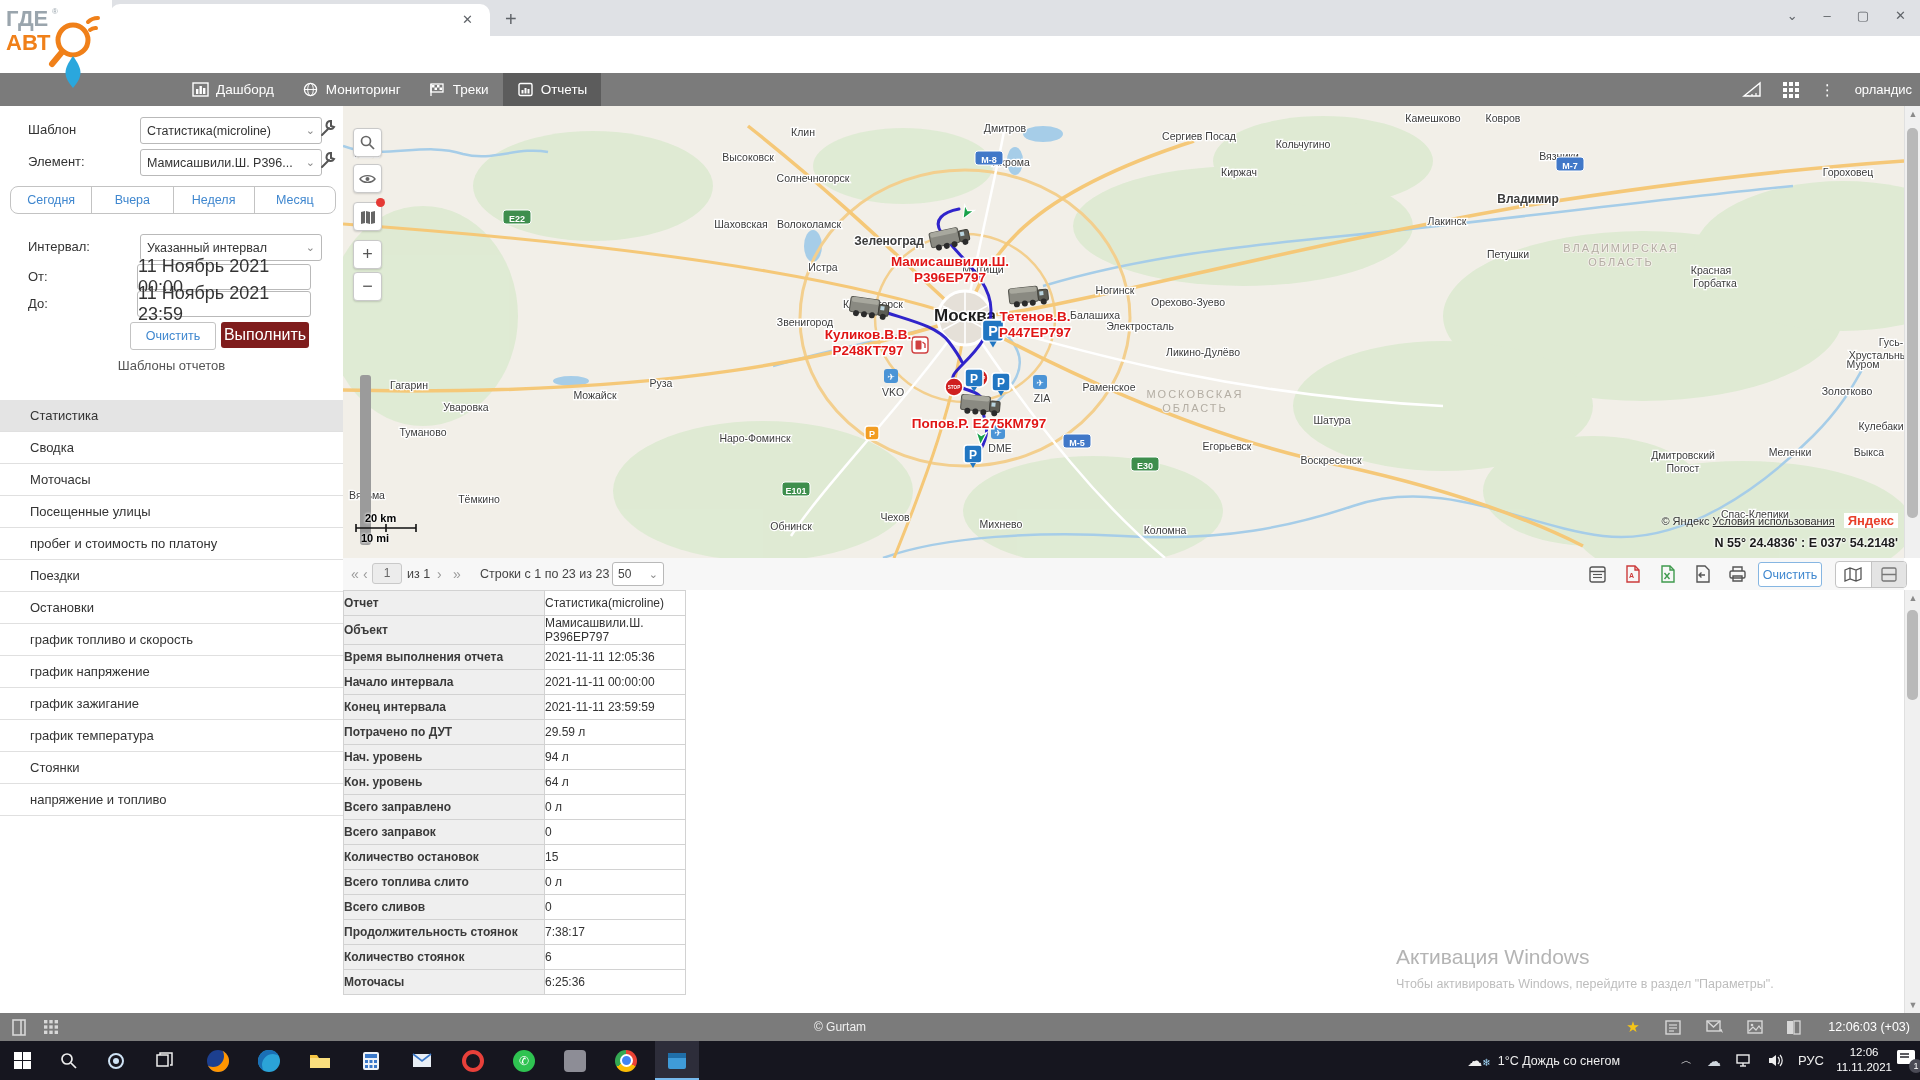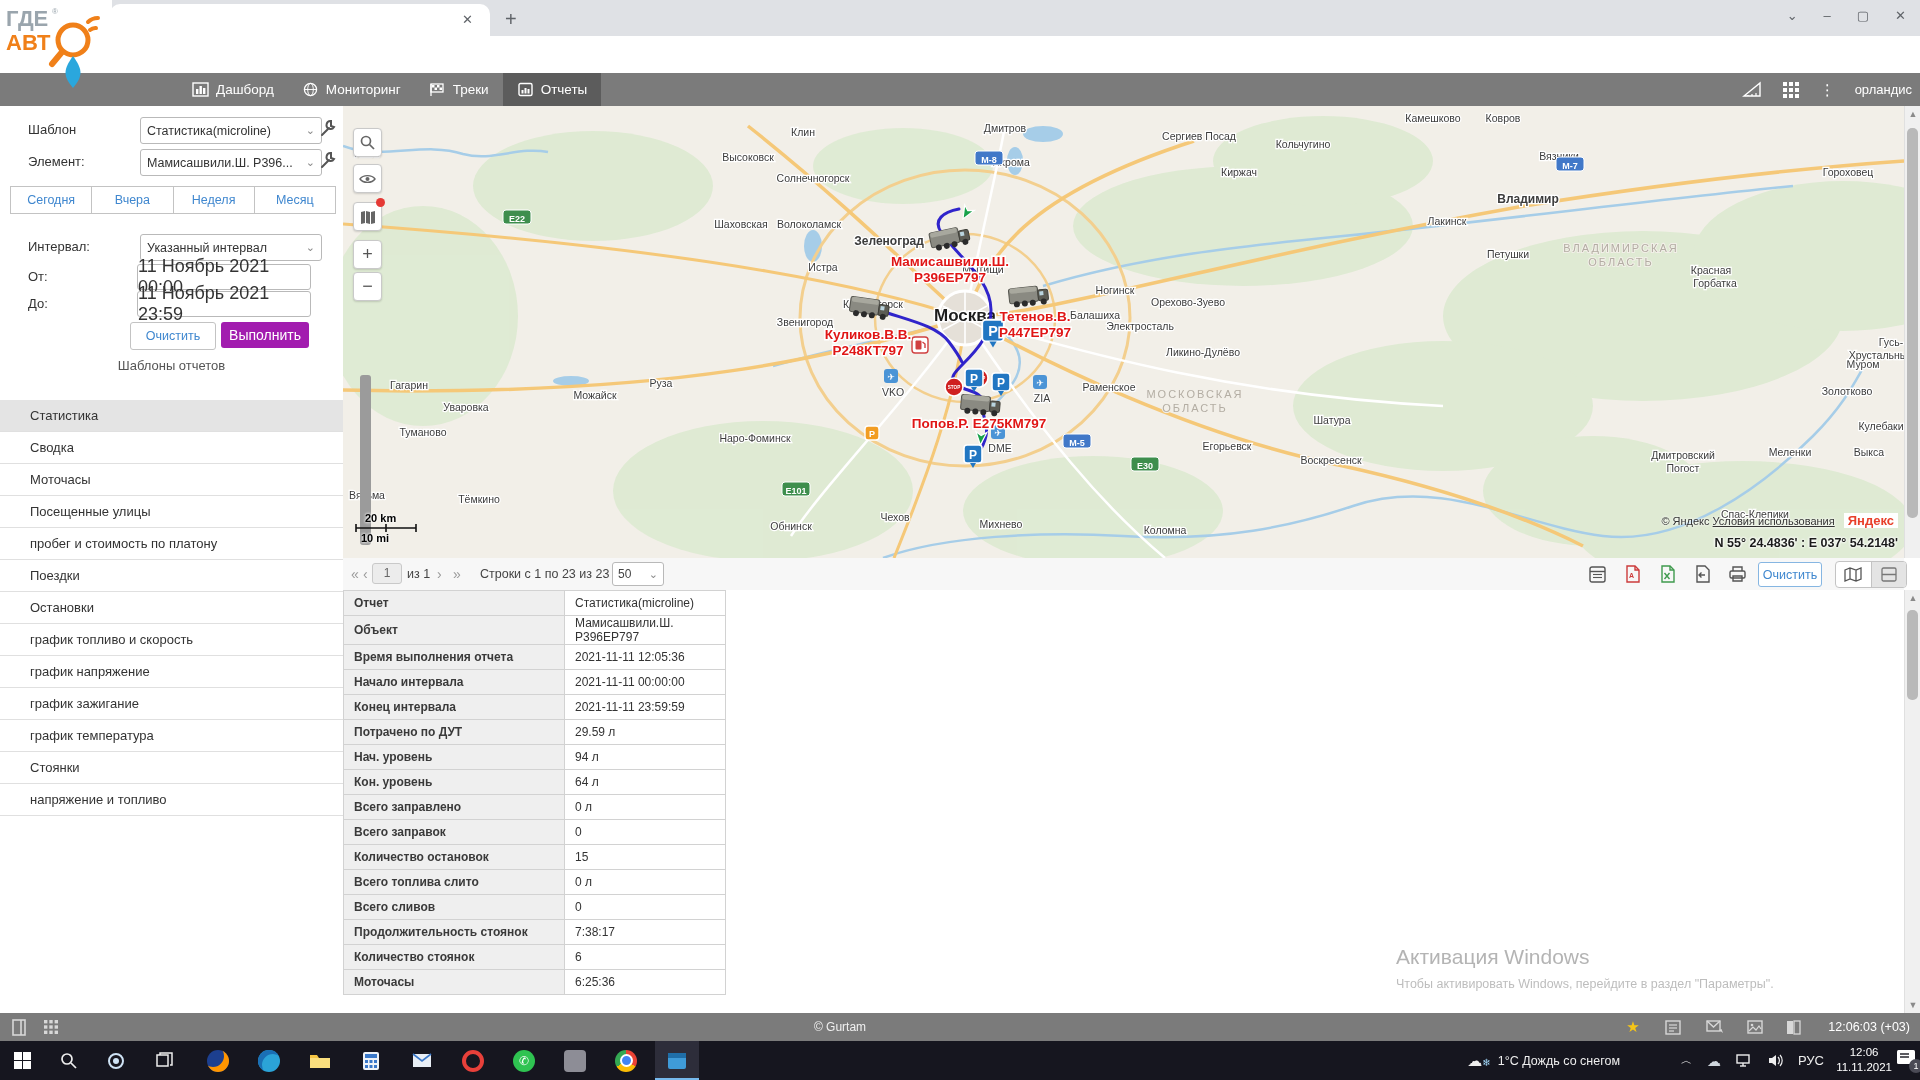--- a/index.html
+++ b/index.html
@@ -27,26 +27,26 @@
   .nico{width:17px;height:15px;display:inline-block;}
   
   #sidebar{left:0;top:106px;width:343px;height:907px;background:#fff;border-right:1px solid #d5d5d5;font-size:13px;color:#333;}
   .sb-label{left:28px;font-size:13px;color:#333;}
   .sb-select{left:140px;width:168px;height:25px;border:1px solid #b9b9b9;border-radius:3px;background:#fff;
     font-size:12.5px;color:#333;display:flex;align-items:center;padding:0 6px;justify-content:space-between;}
   .chev{color:#888;font-size:11px;}
   .wrench{left:318px;width:18px;height:18px;}
   .sb-input{left:137px;width:172px;height:24px;border:1px solid #b9b9b9;border-radius:3px;background:#fff;
     font-size:18px;color:#333;display:flex;align-items:center;justify-content:center;}
-  #quickrow{left:10px;top:80px;width:324px;height:26px;display:flex;border:1px solid #c3c3c3;border-radius:0;overflow:hidden;background:#fff;}
+  #quickrow{left:10px;top:80px;width:324px;height:26px;display:flex;border:1px solid #c3c3c3;border-radius:8px;overflow:hidden;background:#fff;}
   .qbtn{flex:1;display:flex;align-items:center;justify-content:center;color:#3f87cf;font-size:12.5px;border-right:1px solid #c3c3c3;cursor:pointer;}
   .qbtn:last-child{border-right:none;}
   #clear-btn{left:130px;top:216px;width:84px;height:26px;border:1px solid #c3c3c3;border-radius:3px;background:#fff;
     color:#3f87cf;font-size:12.5px;display:flex;align-items:center;justify-content:center;}
-  #run-btn{left:221px;top:216px;width:88px;height:26px;border-radius:3px;background:#a21caf;color:#fff;font-size:14px;
+  #run-btn{left:221px;top:216px;width:88px;height:26px;border-radius:3px;background:#7f1d1d;color:#fff;font-size:16px;
     display:flex;align-items:center;justify-content:center;}
   #templates-link{left:0;top:252px;width:343px;text-align:center;color:#555;font-size:13px;}
   #result-header{left:0;top:272px;width:343px;height:22px;background:#e2e2e2;color:#444;font-size:13px;
     display:flex;align-items:center;justify-content:center;margin-top:26px;}
   #report-type-list{left:0;top:294px;width:343px;}
   .side-item{height:31px;line-height:31px;padding-left:30px;border-bottom:1px solid #e0e0e0;font-size:13px;color:#333;cursor:pointer;}
   .side-item.sel{background:#e4e4e4;}
   
   #map{left:343px;top:106px;width:1561px;height:452px;background:#f2efe8;overflow:hidden;}
   #mapsvg{position:absolute;left:0;top:0;}
@@ -73,21 +73,21 @@
     display:flex;align-items:center;justify-content:space-between;padding:0 5px;font-size:12px;}
   .tbico{top:4px;width:24px;height:24px;display:flex;align-items:center;justify-content:center;}
   #tb-clear{left:1415px;top:4px;width:62px;height:23px;border:1px solid #86b6e2;border-radius:3px;background:#fff;
     color:#3f87cf;font-size:12.5px;display:flex;align-items:center;justify-content:center;}
   #viewgrp{left:1492px;top:3px;width:70px;height:25px;border:1px solid #c3c3c3;border-radius:4px;background:#fff;display:flex;overflow:hidden;}
   .vg{flex:1;display:flex;align-items:center;justify-content:center;}
   .vg.pressed{background:#e4e4e4;border-left:1px solid #c3c3c3;}
   
   #content{left:343px;top:590px;width:1561px;height:423px;background:#fff;overflow:hidden;}
   #rtable{border-collapse:collapse;font-size:12px;color:#333;}
-  #rtable td{border:1px solid #d2d2d2;height:24px;padding:0 10px;}
+  #rtable td{border:1px solid #d2d2d2;height:24px;padding:0 0;}
   #rtable td.lbl{background:#efefef;width:200px;font-weight:bold;color:#3a3a3a;}
   #rtable td.val{width:140px;background:#fff;}
   #activation{left:1053px;top:355px;color:#b4b4b4;}
   #act-title{font-size:21px;}
   #act-sub{font-size:12.5px;margin-top:8px;color:#bdbdbd;}
   
   .rail{left:1904px;width:16px;background:#f0f0f0;border-left:1px solid #e0e0e0;}
   .rail .arr{position:absolute;left:0;width:16px;height:16px;color:#8a8a8a;font-size:9px;text-align:center;line-height:16px;}
   .thumb{position:absolute;left:2px;width:11px;background:#b9b9b9;border-radius:5px;}
   

